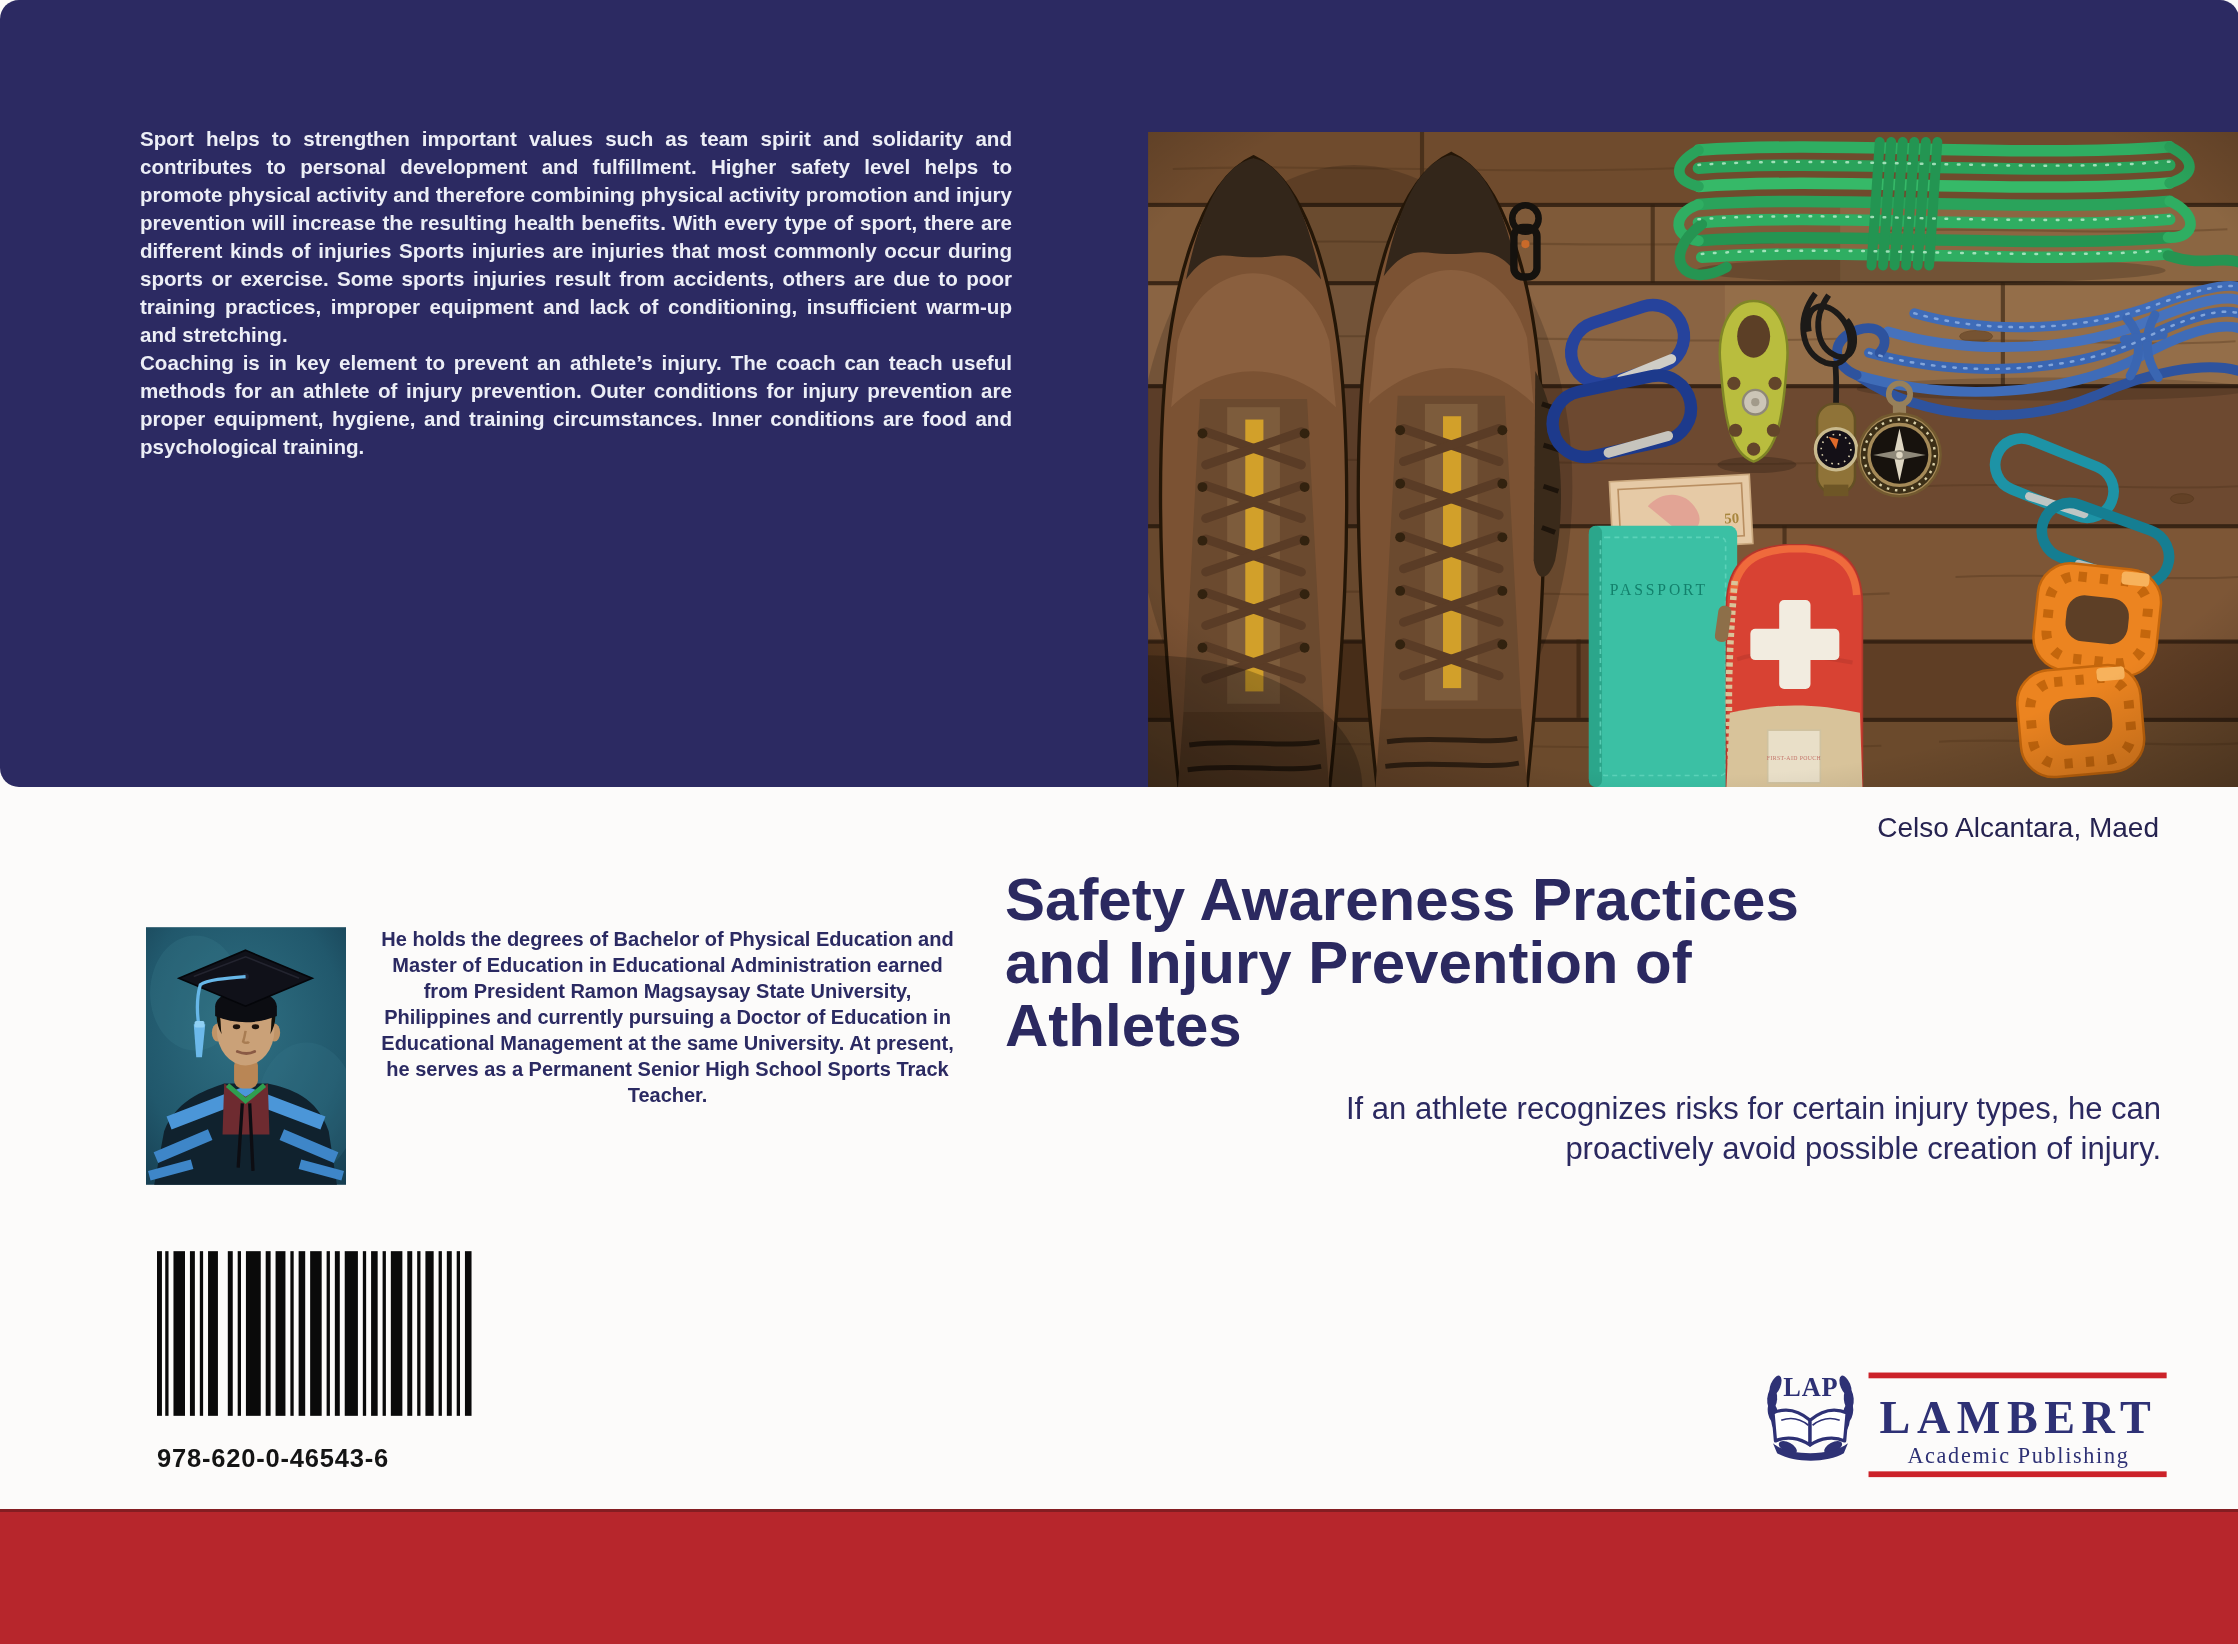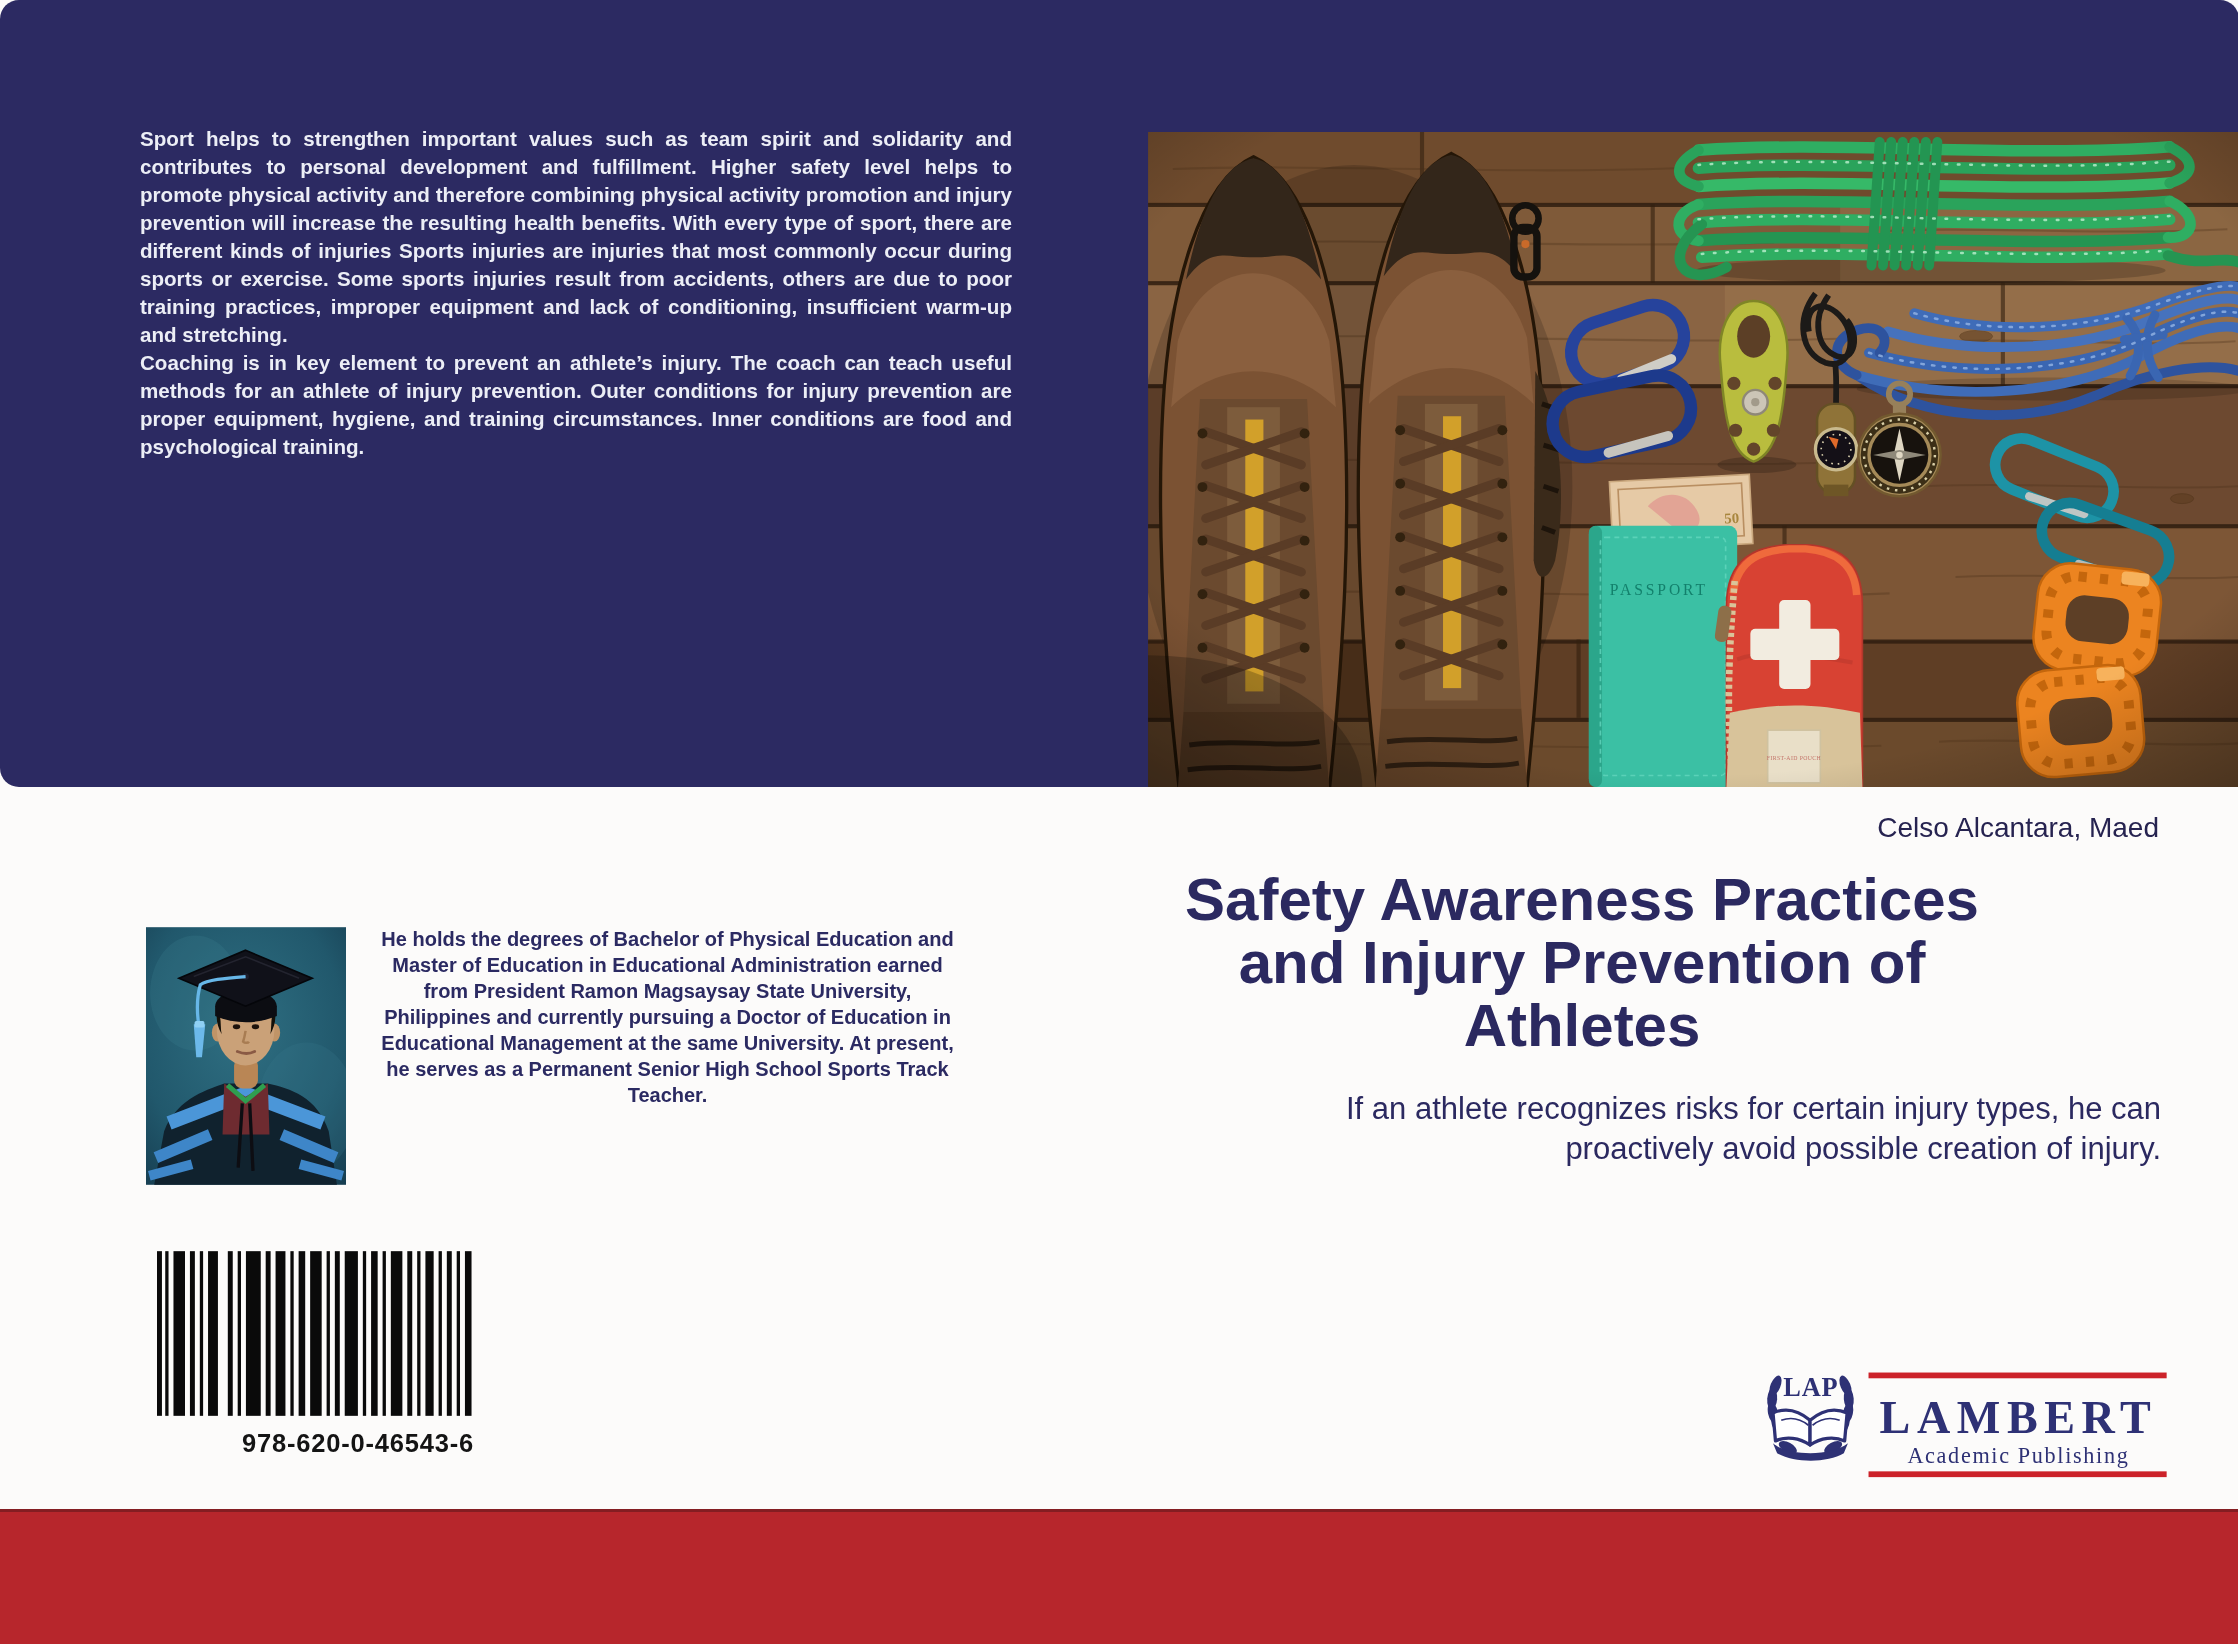--- a/index.html
+++ b/index.html
@@ -18,36 +18,36 @@
   .cover-photo{position:absolute;left:1148px;top:132px;width:1091px;height:655px;}
   .cover-photo svg{display:block;}
   
   .author-name{
     position:absolute;right:80px;top:812px;
     color:#262350;font-size:28px;font-weight:normal;white-space:nowrap;
   }
   .book-title{
     position:absolute;right:80px;top:868px;width:1154px;
     color:#2b2960;font-size:60px;line-height:63px;font-weight:bold;
-    text-align:center;
+    text-align:left;
   }
   .book-subtitle{
     position:absolute;right:78px;top:1089px;width:948px;
     color:#2b2960;font-size:31px;line-height:40px;font-weight:normal;
     text-align:right;
   }
   .author-photo{position:absolute;left:146px;top:927px;width:200px;height:258px;}
   .author-bio{
     position:absolute;left:377px;top:926px;width:581px;
     color:#2b2a62;font-size:20px;line-height:26px;font-weight:bold;
     text-align:center;
   }
   .barcode-block{position:absolute;left:157px;top:1251px;width:317px;}
   .isbn{
-    margin-top:10px;text-align:right;color:#141414;
+    margin-top:25px;text-align:left;color:#141414;
     font-size:25.5px;font-weight:bold;letter-spacing:0.8px;
   }
   .publisher-logo{position:absolute;left:1763px;top:1361px;width:412px;height:140px;}
   
   .red-strip{
     position:absolute;left:0;top:1509px;width:2239px;height:136px;
     background:#b7262c;border-top:3.3px solid #841d22;box-sizing:border-box;
   }
   svg text{font-family:"Liberation Serif",serif;}
 </style>

